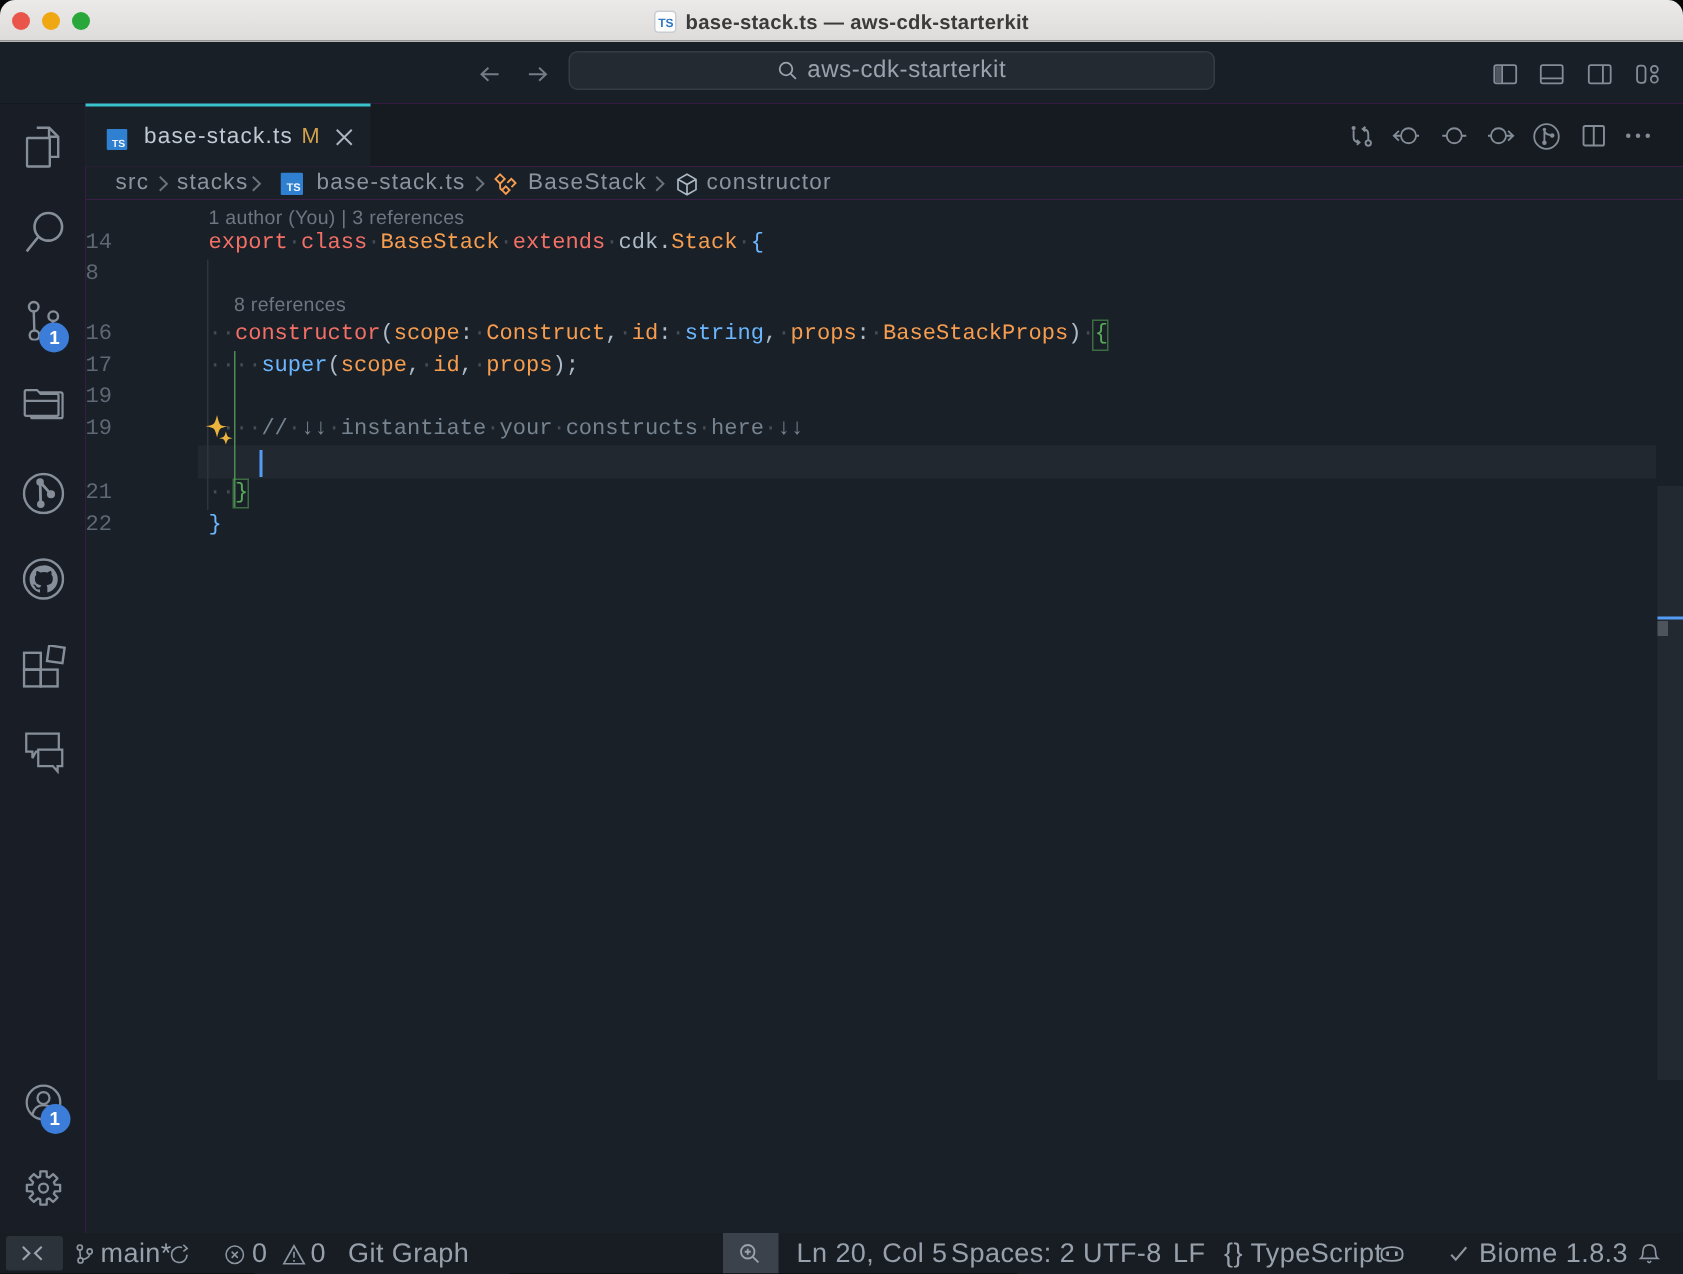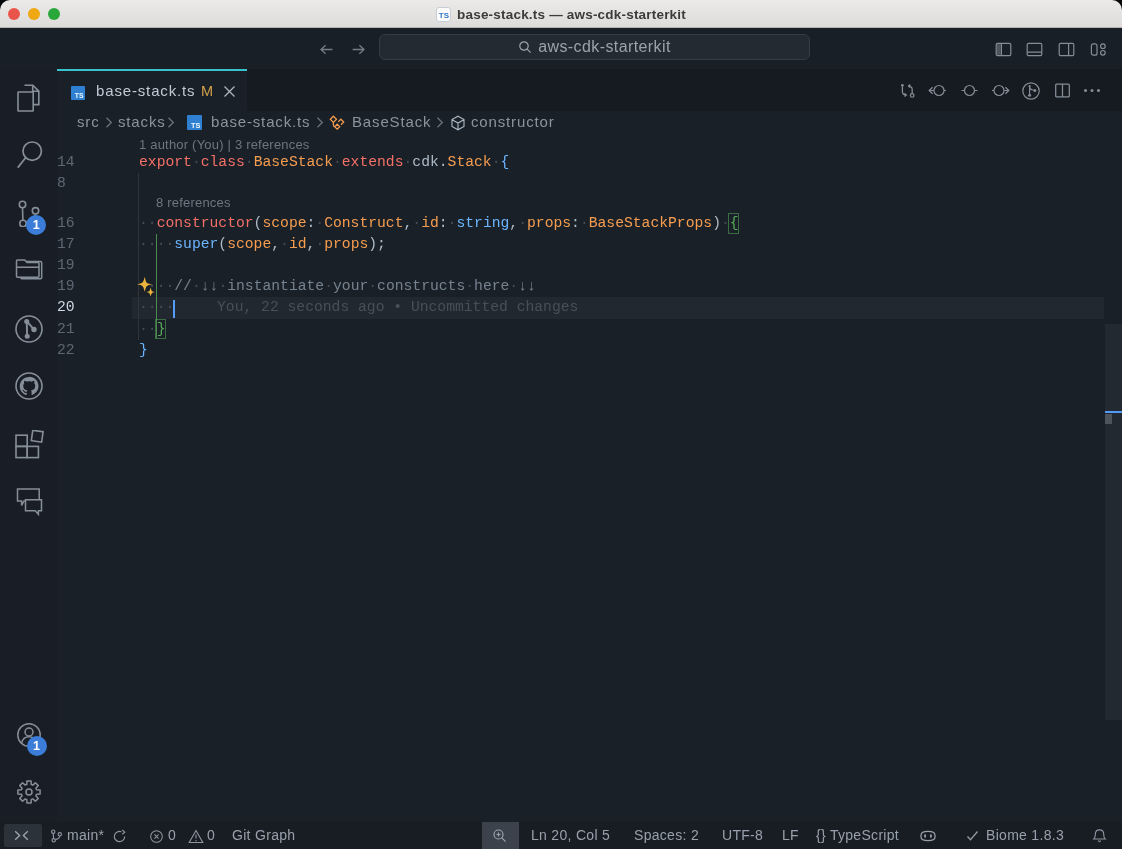--- a/index.html
+++ b/index.html
@@ -23,21 +23,21 @@
 #crumbs{position:absolute;left:0;top:42px;width:100%;height:22px;background:#1a2027;font-size:15px;color:#8b949e}
 .bc{position:absolute;top:0;line-height:22px;letter-spacing:0.85px}
 #editor{position:absolute;left:0;top:64px;width:100%;height:689px;background:#1a2027;overflow:hidden}
 
 .cl{position:absolute;left:0;width:100%;height:21.2px;line-height:21.2px;font-family:"Liberation Mono",monospace;font-size:14.7px;white-space:pre}
 .num{position:absolute;left:0;width:49px;text-align:left;color:#5e6874}
 .code{position:absolute;left:82px}
 .lens{position:absolute;font-family:"Liberation Sans",sans-serif;font-size:13px;letter-spacing:0.2px;color:#6d7681;height:18.6px;line-height:18.6px;white-space:pre}
 .kw{color:#f47067}.cls{color:#f69d50}.blu{color:#6cb6ff}.fg{color:#adbac7}.com{color:#768390}.ws{color:#454c55}.grn{color:#57ab5a}
 
-#status{position:absolute;left:0;top:822px;width:100%;height:27px;background:#181d24;font-size:14px;color:#98a1ab}
+#status{position:absolute;left:0;top:822px;width:100%;height:27px;background:#181d24;font-size:18px;color:#98a1ab}
 .st{position:absolute;top:0;height:27px;line-height:27px;white-space:pre;letter-spacing:0.3px}
 .sic{position:absolute}
 .eact{position:absolute;top:13px}
 .ai{position:absolute;left:50%;transform:translateX(-50%)}
 .badge{position:absolute;width:20px;height:20px;border-radius:50%;background:#3b7dd8;color:#fff;font-size:12.5px;font-weight:bold;display:flex;align-items:center;justify-content:center}
 </style></head>
 <body>
 <div id="win">
   <div id="mac">
     <div class="tl" style="left:8.2px;background:#ea554b"></div>
@@ -269,21 +269,20 @@
         <div style="position:absolute;left:81px;top:39.8px;width:1px;height:167px;background:#2e353d"></div>
         <div style="position:absolute;left:99px;top:100.8px;width:1px;height:104px;background:#4e8b52"></div>
         <div class="lens" style="left:82px;top:3px">1 author (You) | 3 references</div>
         <div class="cl" style="top:18.6px"><span class="num">14</span><span class="code"><span class="kw">export</span><span class="ws">·</span><span class="kw">class</span><span class="ws">·</span><span class="cls">BaseStack</span><span class="ws">·</span><span class="kw">extends</span><span class="ws">·</span><span class="fg">cdk.</span><span class="cls">Stack</span><span class="ws">·</span><span class="blu">{</span></span></div>
         <div class="cl" style="top:39.8px"><span class="num">8</span></div>
         <div class="lens" style="left:99px;top:61px">8 references</div>
         <div class="cl" style="top:79.6px"><span class="num">16</span><span class="code"><span class="ws">··</span><span class="kw">constructor</span><span class="fg">(</span><span class="cls">scope</span><span class="fg">:</span><span class="ws">·</span><span class="cls">Construct</span><span class="fg">,</span><span class="ws">·</span><span class="cls">id</span><span class="fg">:</span><span class="ws">·</span><span class="blu">string</span><span class="fg">,</span><span class="ws">·</span><span class="cls">props</span><span class="fg">:</span><span class="ws">·</span><span class="cls">BaseStackProps</span><span class="fg">)</span><span class="ws">·</span><span class="grn">{</span></span></div>
         <div class="cl" style="top:100.8px"><span class="num">17</span><span class="code"><span class="ws">····</span><span class="blu">super</span><span class="fg">(</span><span class="cls">scope</span><span class="fg">,</span><span class="ws">·</span><span class="cls">id</span><span class="fg">,</span><span class="ws">·</span><span class="cls">props</span><span class="fg">);</span></span></div>
         <div class="cl" style="top:122px"><span class="num">19</span></div>
         <div class="cl" style="top:143.2px"><span class="num">19</span><span class="code"><span class="ws">····</span><span class="com">//</span><span class="ws">·</span><span class="com">↓↓</span><span class="ws">·</span><span class="com">instantiate</span><span class="ws">·</span><span class="com">your</span><span class="ws">·</span><span class="com">constructs</span><span class="ws">·</span><span class="com">here</span><span class="ws">·</span><span class="com">↓↓</span></span></div>
-        <div class="cl" style="top:164.4px"><span class="num" style="color:#cdd9e5">20</span><span class="code"><span class="ws">····</span></span><span style="position:absolute;left:160px;color:#474f58">You, 22 seconds ago • Uncommitted changes</span></div>
         <div class="cl" style="top:185.6px"><span class="num">21</span><span class="code"><span class="ws">··</span><span class="grn">}</span></span></div>
         <div class="cl" style="top:206.8px"><span class="num">22</span><span class="code"><span class="blu">}</span></span></div>
         <div style="position:absolute;left:671.4px;top:80.2px;width:10.8px;height:20.4px;border:1px solid rgba(87,171,90,0.55)"></div>
         <div style="position:absolute;left:98.4px;top:186px;width:10.8px;height:20.4px;border:1px solid rgba(87,171,90,0.55)"></div>
         <div style="position:absolute;left:115.5px;top:166.5px;width:2px;height:18px;background:#539bf5"></div>
         <svg style="position:absolute;left:79px;top:143px" width="22" height="24" viewBox="0 0 22 24">
           <path fill="#ecb23d" d="M8.7 0.7 Q9.8 6.1 10.9 7.1 Q12 8.1 16.4 8.2 Q12 8.9 10.9 9.9 Q9.8 10.9 8.7 15.7 Q7.6 10.9 6.5 9.9 Q5.4 8.9 1 8.2 Q5.4 7.5 6.5 6.5 Q7.6 5.5 8.7 0.7 Z"></path>
           <path fill="#ecb23d" d="M14.6 11.6 Q15.3 14.6 16 15.2 Q16.7 15.8 19.2 16.1 Q16.7 16.4 16 17 Q15.3 17.6 14.6 20.4 Q13.9 17.6 13.2 17 Q12.5 16.4 10 16.1 Q12.5 15.8 13.2 15.2 Q13.9 14.6 14.6 11.6 Z"></path>
         </svg>
         <div style="position:absolute;left:1048px;top:190.5px;width:17px;height:396px;background:rgba(120,130,140,0.10)"></div>

